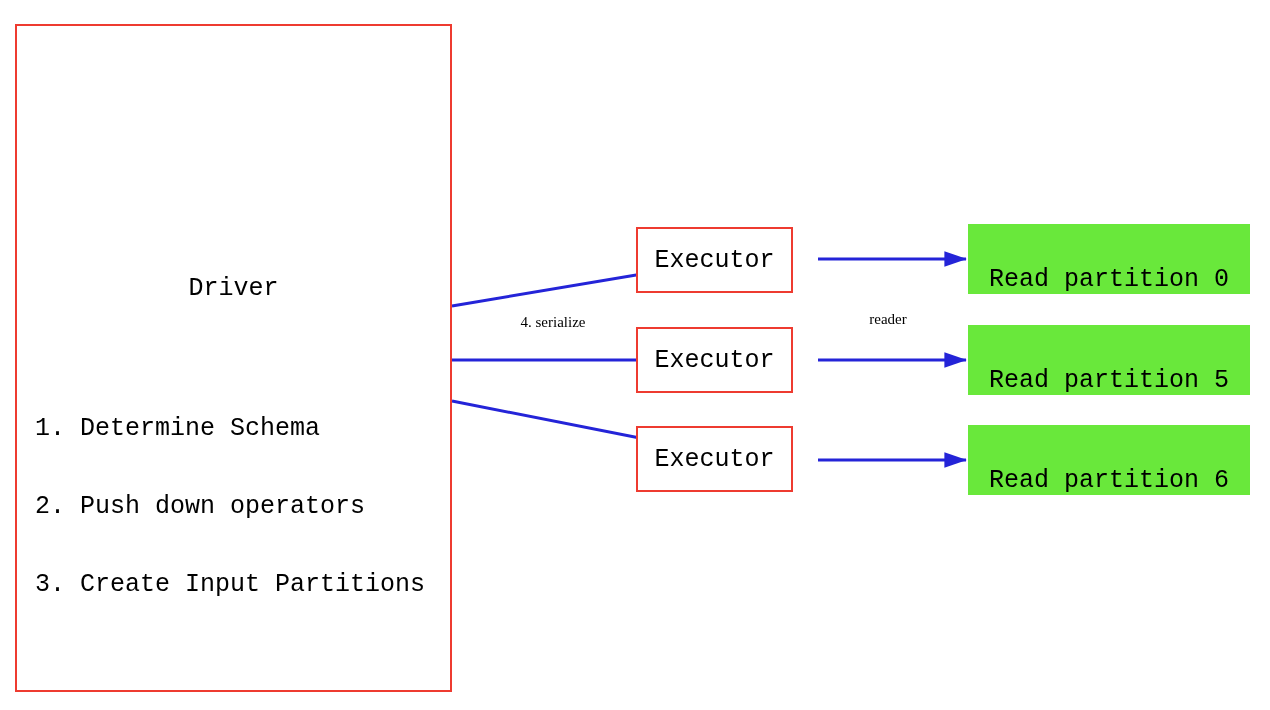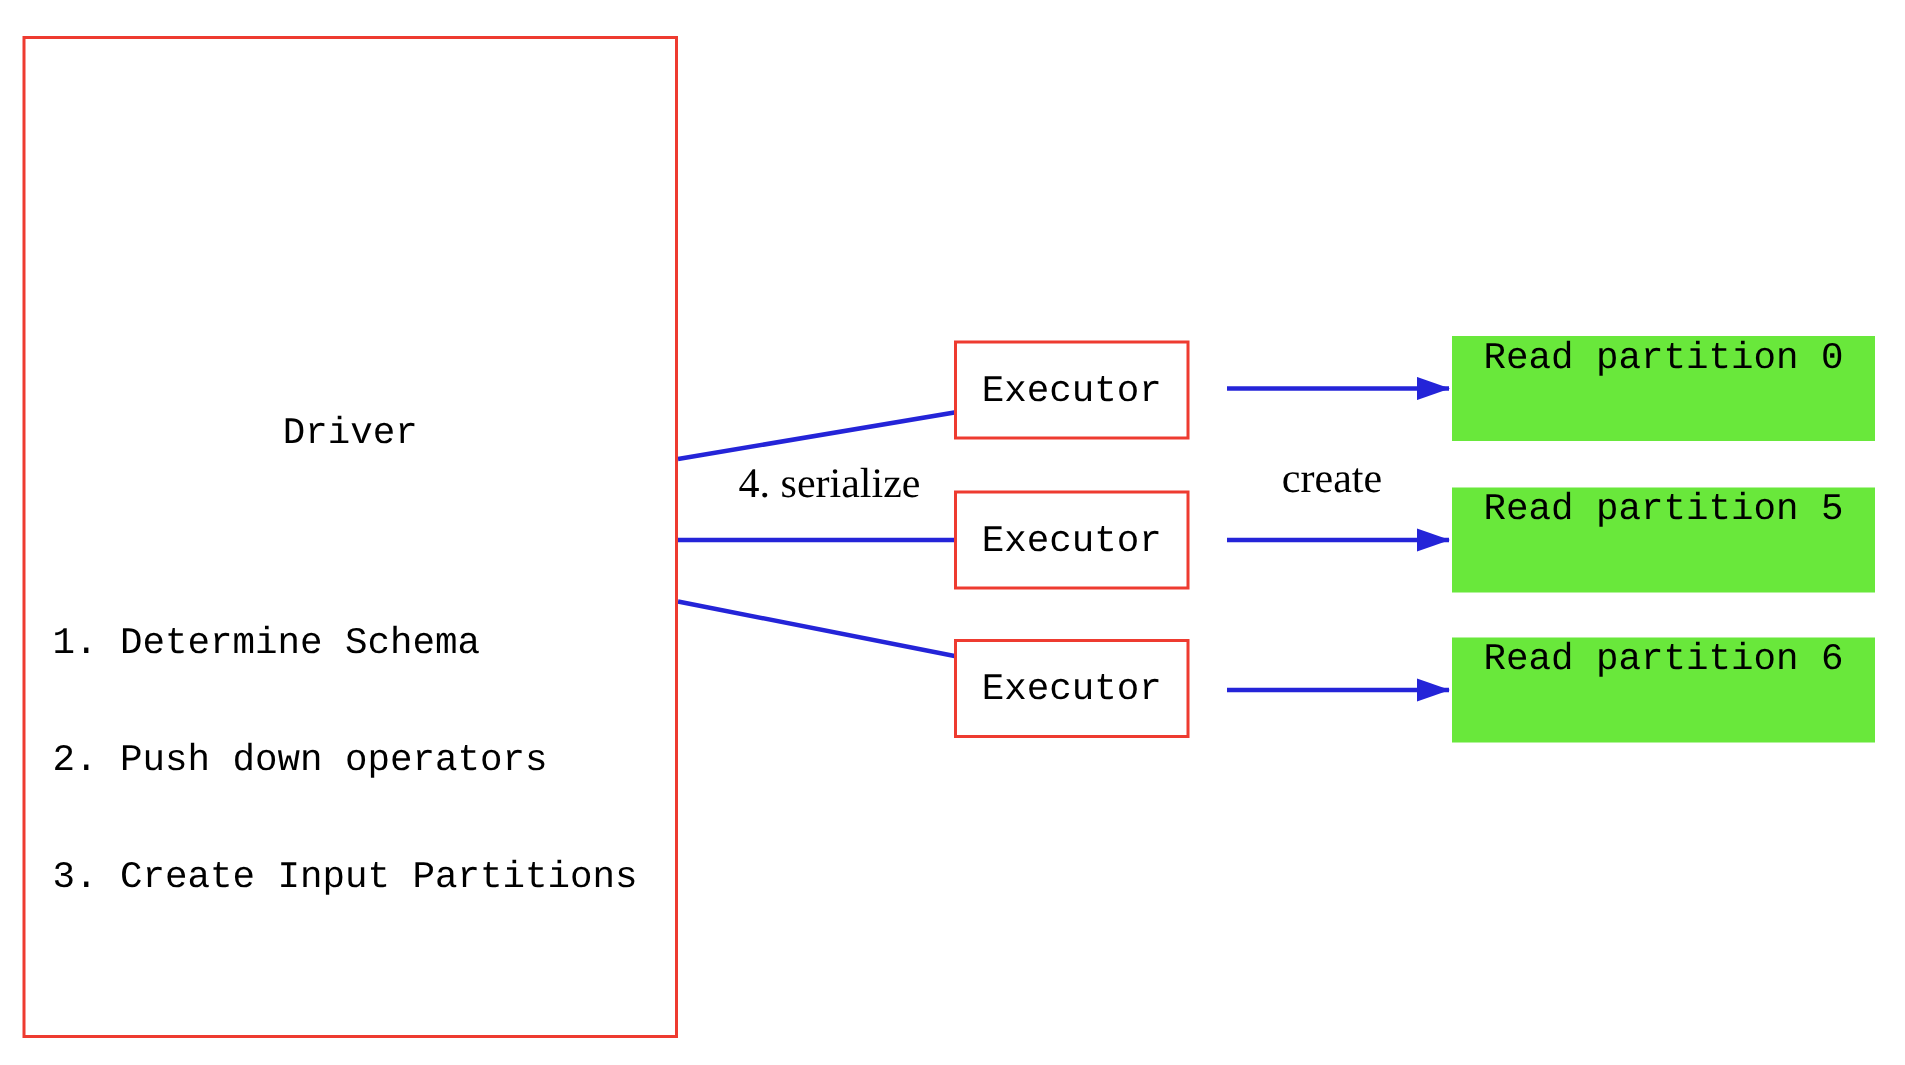--- a/index.html
+++ b/index.html
@@ -54,29 +54,29 @@
     align-items: center;
     justify-content: center;
     font-size: 25px;
   }
   .partition {
     position: absolute;
     left: 968px;
     width: 282px; height: 70px;
     background: var(--partition-bg, #69e83b);
     display: flex;
-    align-items: flex-start;
+    align-items: flex-end;
     justify-content: center;
     font-size: 25px;
   }
   .edge-label {
     position: absolute;
     text-align: center;
     font-family: "Liberation Serif", "DejaVu Serif", serif;
-    font-size: 28px;
+    font-size: 15px;
     line-height: 25px;
   }
   #label-serialize { left: 448px; top: 310px; width: 210px; }
   #label-reader   { left: 788px; top: 307px; width: 200px; }
 </style>
 </head>
 <body>
 
 <div class="canvas">
 
@@ -121,16 +121,16 @@
   </div>
   <div class="partition" style="top:425px">
     <span>Read partition 6</span>
   </div>
 
   <div class="edge-label" id="label-serialize">
     <div>4. serialize</div>
   </div>
 
   <div class="edge-label" id="label-reader">
-    <div>create</div>
+    <div>reader</div>
   </div>
 
 </div>
 
 </body></html>

